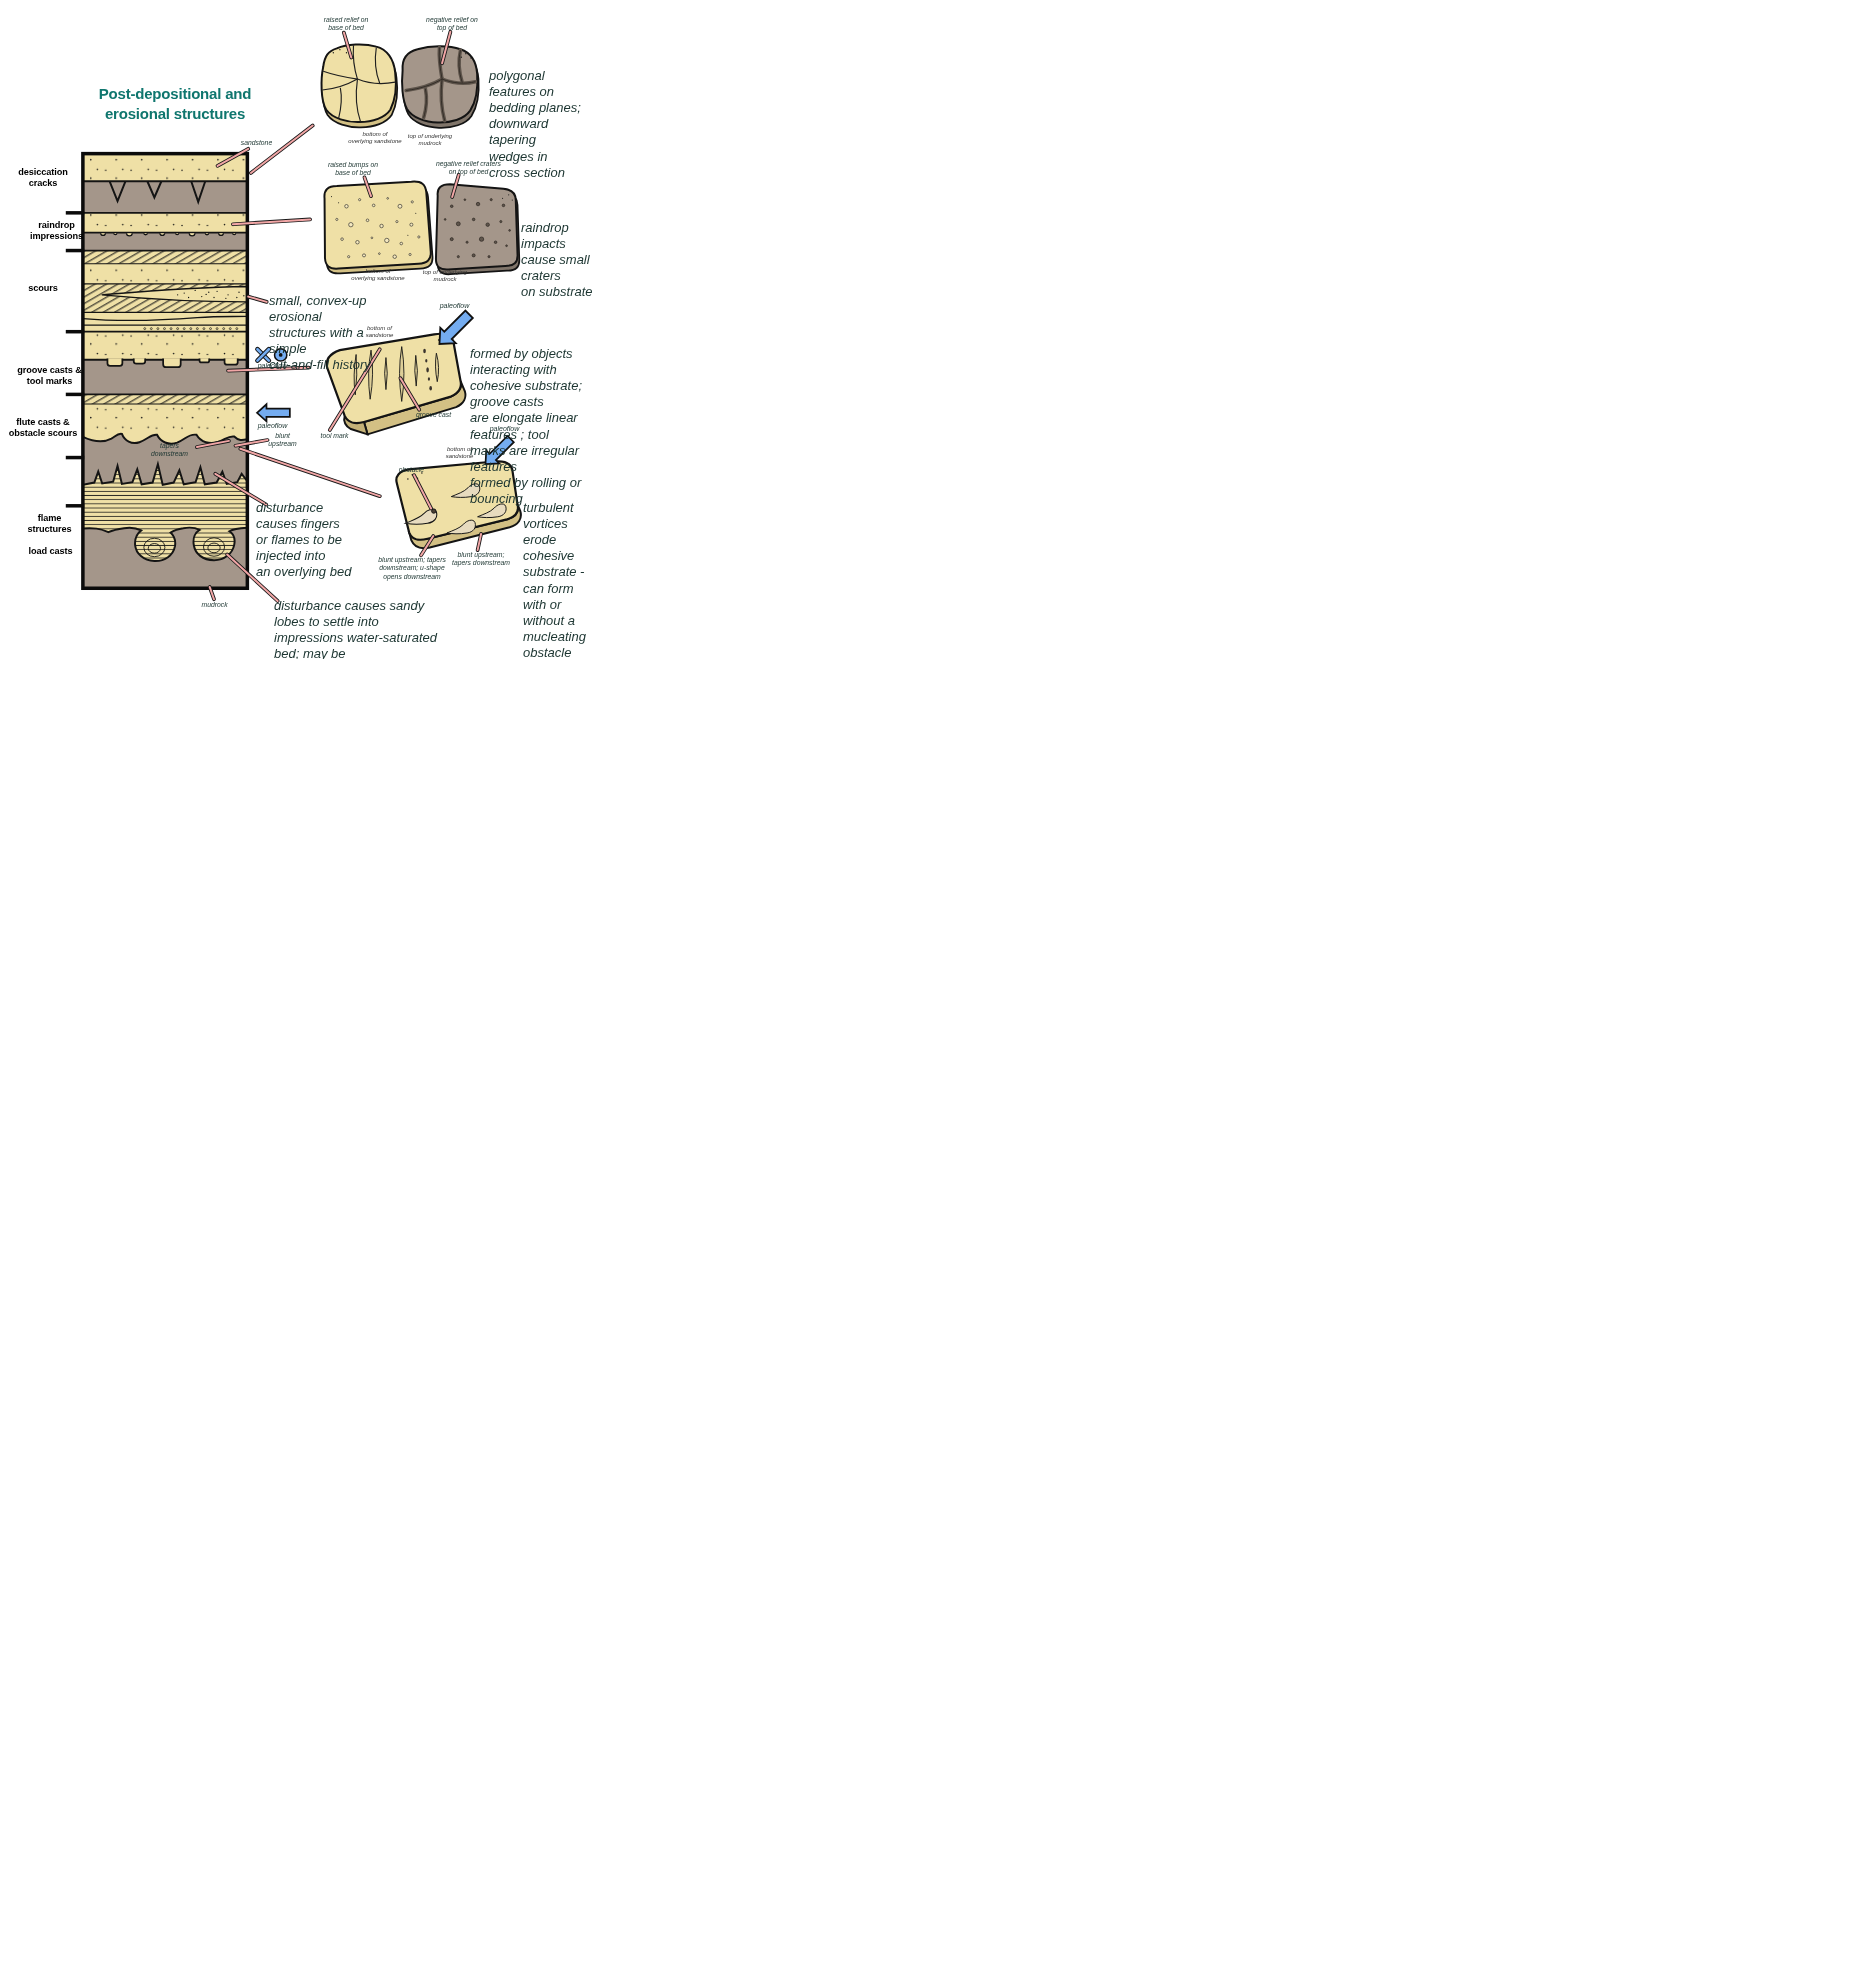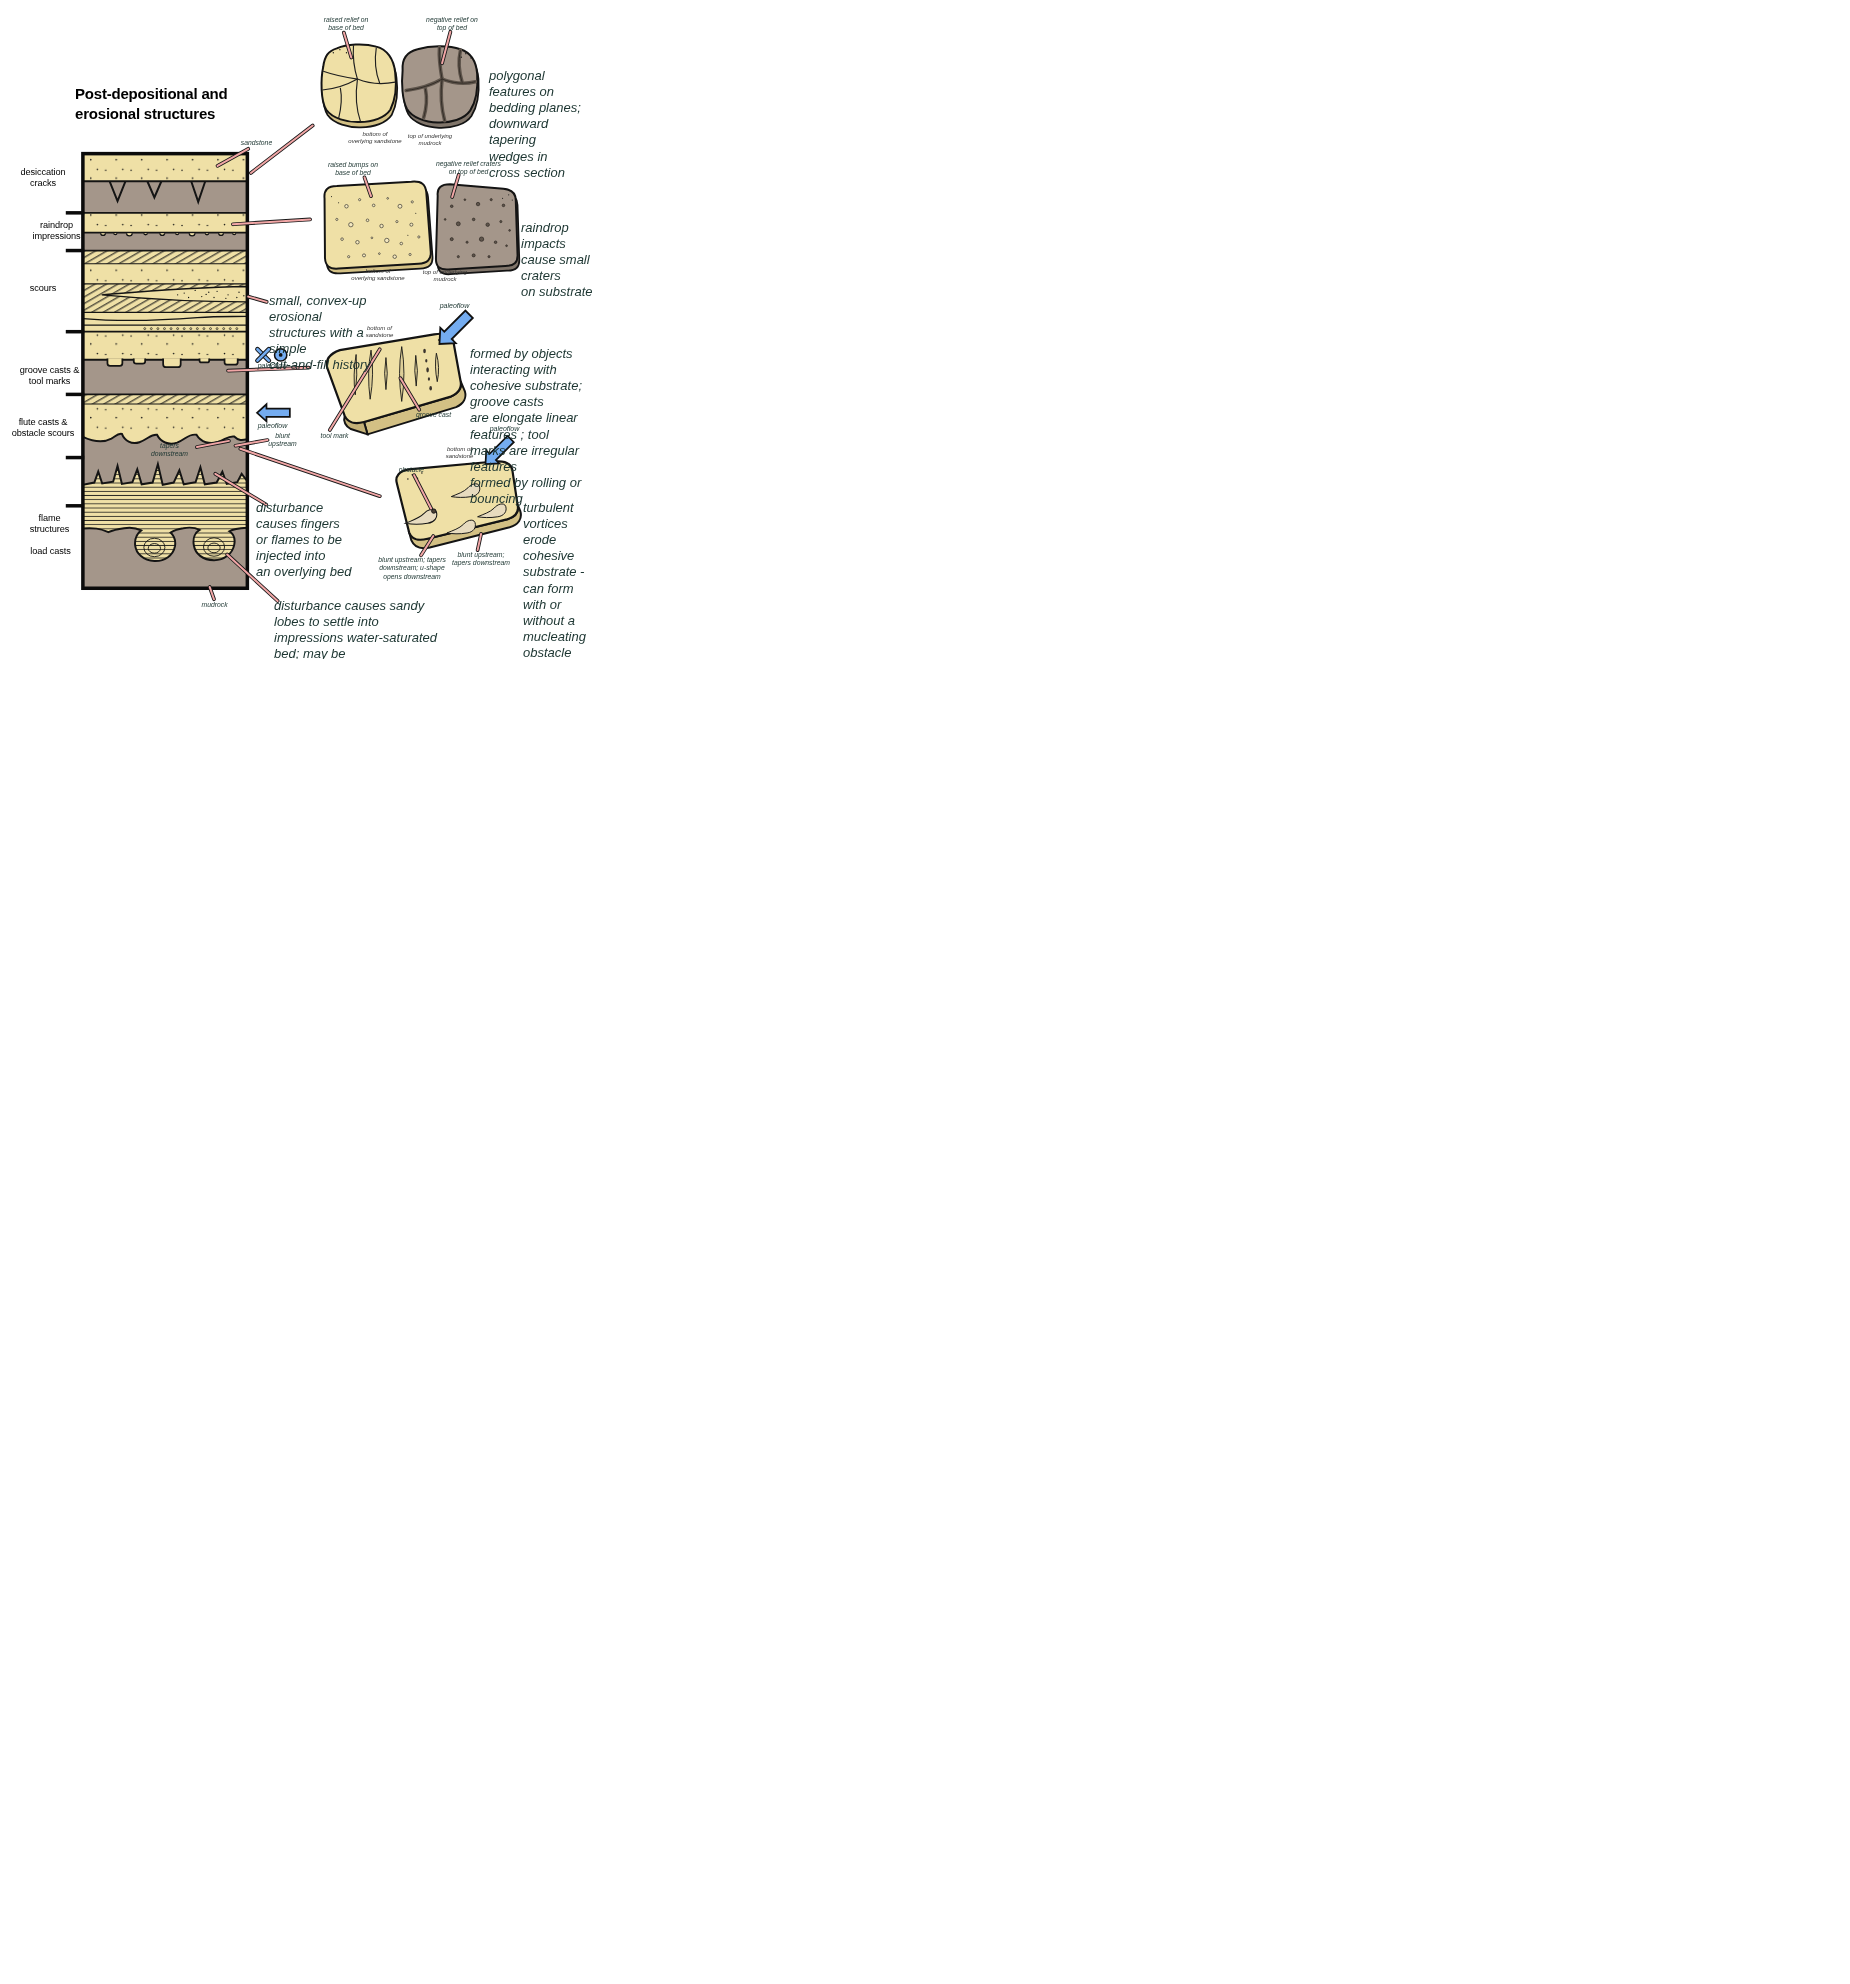--- a/index.html
+++ b/index.html
@@ -1,21 +1,21 @@
 <!DOCTYPE html>
 <html style="font-size:7px"><head>
 <meta charset="utf-8">
 <style>
   html,body{margin:0;padding:0;background:#ffffff;}
   #canvas{position:relative;width:614px;height:659px;background:#ffffff;overflow:hidden;
           font-family:"Liberation Sans", sans-serif;}
   #art{position:absolute;left:0;top:0;}
   .txt{position:absolute;white-space:pre-line;line-height:1.22;}
-  .title{font-weight:bold;font-size:15px;color:#000000;text-align:left;line-height:1.3;letter-spacing:-0.2px;}
-  .biglbl{font-weight:normal;font-size:9.2px;color:#000;text-align:center;line-height:1.18;letter-spacing:-0.1px;}
+  .title{font-weight:bold;font-size:15px;color:#0f766e;text-align:center;line-height:1.3;letter-spacing:-0.2px;}
+  .biglbl{font-weight:bold;font-size:9.2px;color:#000;text-align:center;line-height:1.18;letter-spacing:-0.1px;}
   .note{font-style:italic;font-size:6.8px;color:#1c3531;text-align:center;}
   .desc{font-style:italic;font-size:13px;color:#1c3531;text-align:left;line-height:1.24;}
   .cap{font-style:italic;font-size:6px;color:#333333;text-align:center;line-height:1.2;}
   .flow{font-style:italic;font-size:7px;color:#1c3531;text-align:center;}
   .ptr{stroke:#F2A6A6;stroke-width:4.5;stroke-linecap:round;fill:none;}
   .ptrO{stroke:#1a1a1a;stroke-width:8.5;stroke-linecap:round;fill:none;}
   .ptrB{stroke:#74ACF0;stroke-width:6;stroke-linecap:round;fill:none;}
   .ptrBO{stroke:#111111;stroke-width:10.5;stroke-linecap:round;fill:none;}
 </style>
 </head>

